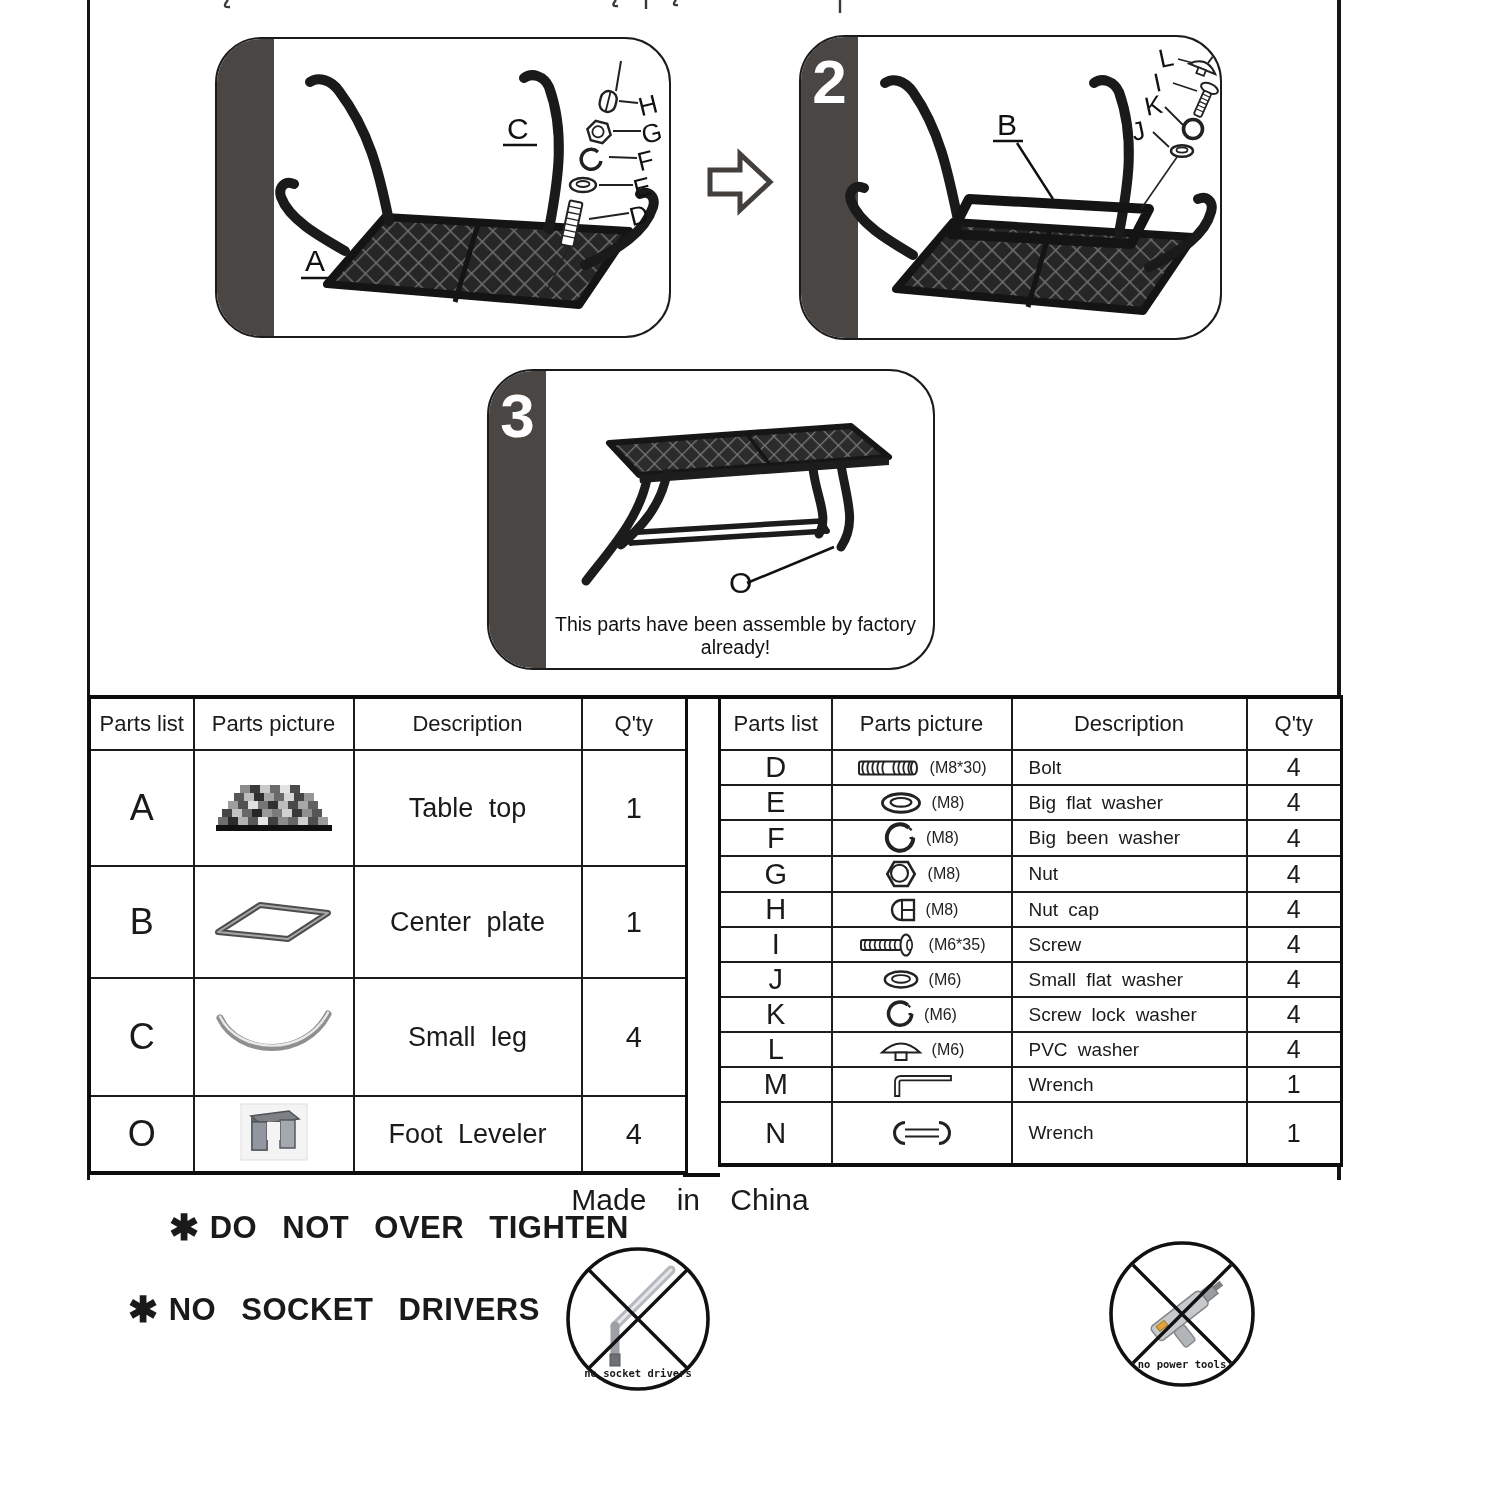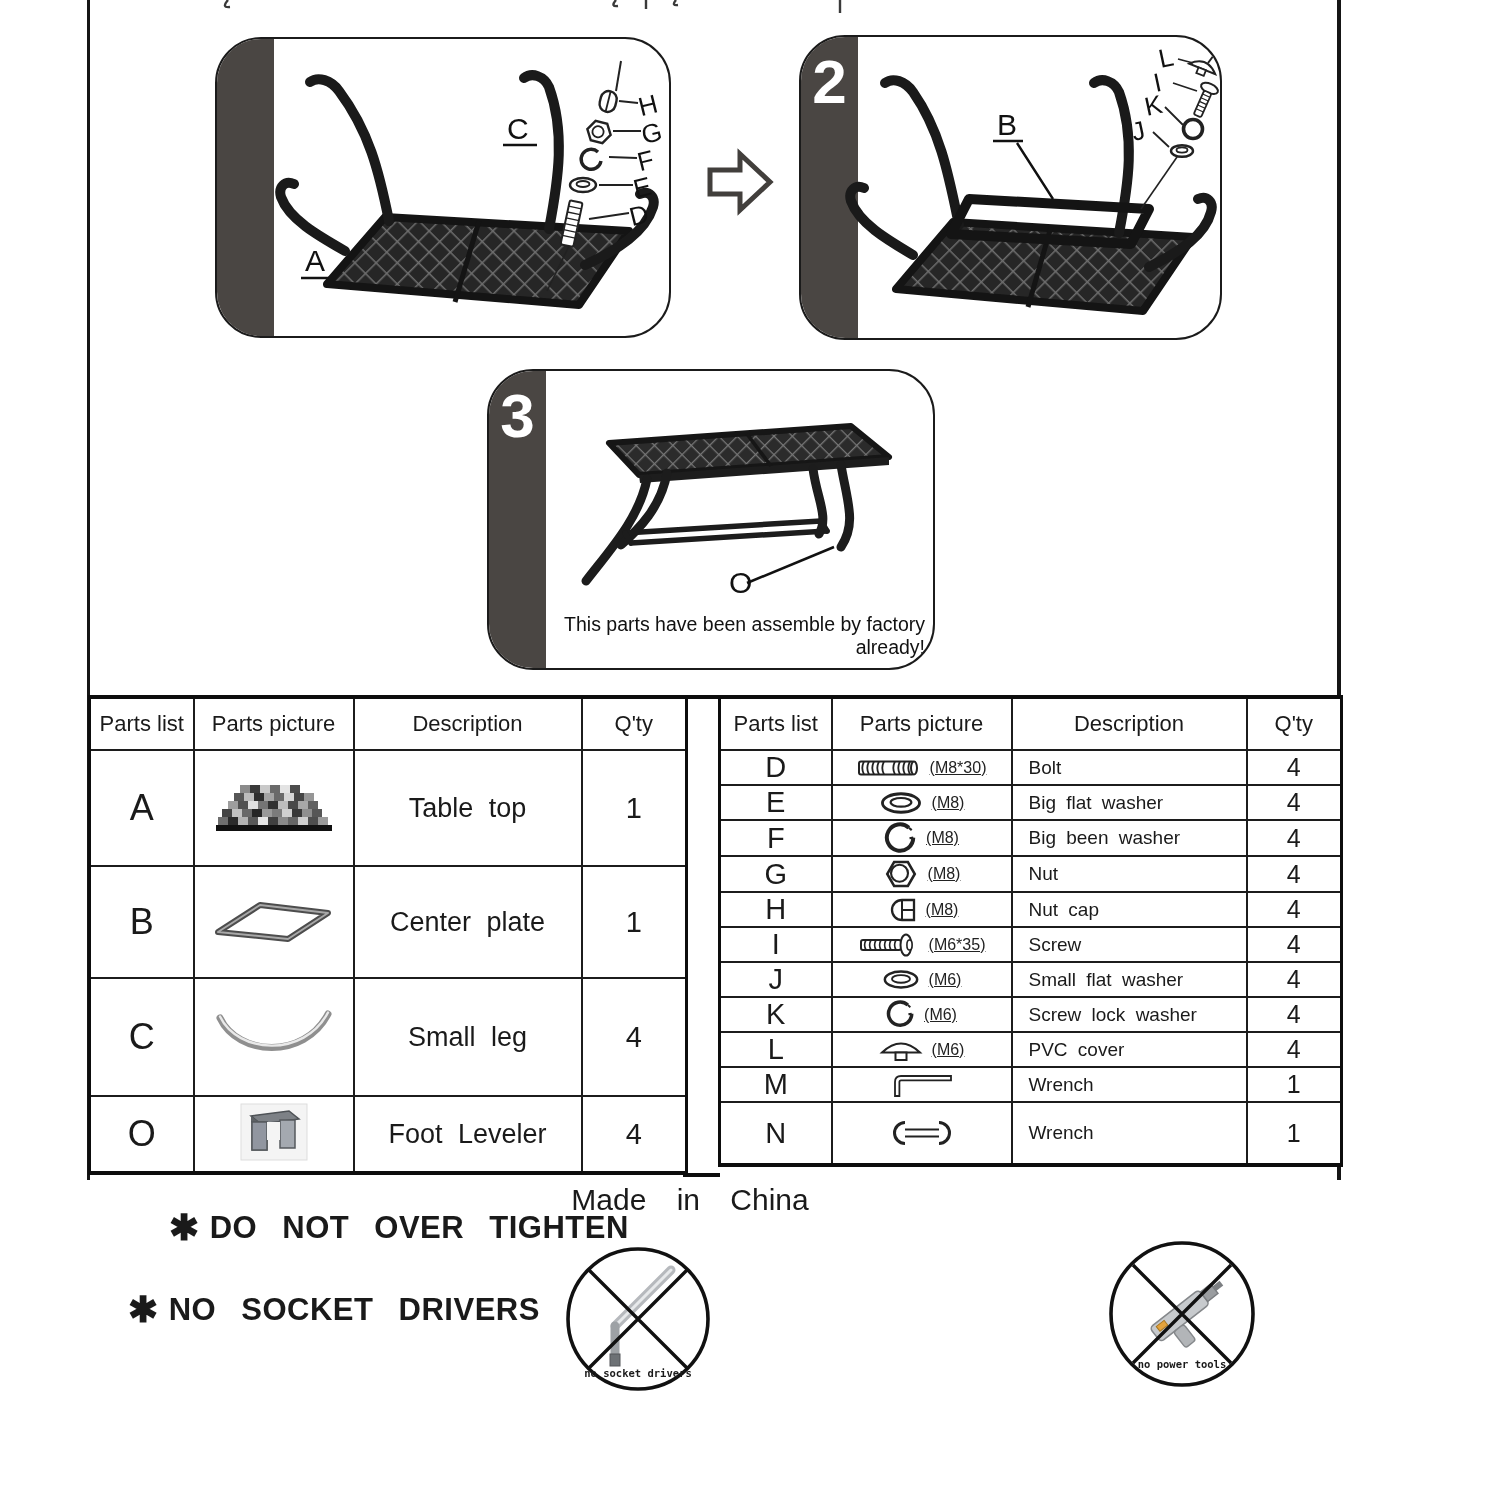--- a/index.html
+++ b/index.html
@@ -22,21 +22,21 @@
   table.ptable{border:3px solid #0d0d0d;border-top:4px solid #0d0d0d;border-bottom:4px solid #0d0d0d;}
   th.hd{font-size:22px;font-weight:normal;text-align:center;}
   td.pletter{font-size:36px;text-align:center;}
   #t-right td.pletter{font-size:29px;}
   td.pdesc{font-size:27px;text-align:center;word-spacing:8px;margin-top:22px;}
   #t-right td.pdesc{font-size:19px;text-align:left;padding-left:16px;word-spacing:5px;}
   td.pqty{font-size:29px;text-align:center;}
   #t-right td.pqty{font-size:25px;}
   td.ppic{text-align:center;vertical-align:middle;}
   .piccell{display:flex;align-items:center;justify-content:center;gap:9px;}
-  .msize{font-size:16px;color:#222;white-space:nowrap;text-decoration:underline;}
+  .msize{font-size:16px;color:#222;white-space:nowrap;}
   
   .madein{position:absolute;left:440px;top:1183px;width:500px;text-align:center;
           font-size:30px;word-spacing:22px;}
   .warn{position:absolute;font-size:31px;font-weight:bold;letter-spacing:0.5px;word-spacing:16px;
         white-space:nowrap;}
   .warn .ast{font-size:36px;font-weight:bold;margin-right:10px;vertical-align:-2px;}
   .nocircle{position:absolute;}
   .cap{font-size:10.5px;font-weight:bold;fill:#1a1a1a;font-family:"DejaVu Sans Mono", monospace;}
 </style>
 </head>
@@ -235,21 +235,21 @@
 
       <g fill="none" stroke="#1c1c1c" stroke-width="5.5" stroke-linecap="round">
         <path d="M136,162 L332,150"></path>
         <path d="M142,172 L338,160"></path>
         <path d="M136,162 L142,172 M332,150 L338,160"></path>
       </g>
 
       <text class="callout" x="240" y="222">O</text>
       <path d="M258,212 L345,176" stroke="#111" stroke-width="2.6" fill="none"></path>
     </svg>
-    <div class="abs" style="left:57px;right:8px;top:242px;text-align:right;font-size:19.5px;color:#111;">This parts have been assemble by factory already!</div>
+    <div class="abs" style="left:57px;right:8px;top:242px;text-align:center;font-size:19.5px;color:#111;">This parts have been assemble by factory already!</div>
   </div>
 
   <div class="frameline" style="left:683px;top:695px;width:37px;height:4px;background:#0d0d0d;"></div>
   <div class="frameline" style="left:683px;top:1173px;width:37px;height:4px;background:#0d0d0d;"></div>
 
   <table class="ptable" id="t-left" style="left:88px;top:695px;width:597px;">
     <colgroup>
         <col style="width:104px">
         <col style="width:160px">
         <col style="width:228px">
@@ -480,21 +480,21 @@
     <tr style="height:35px">
       <td class="pletter">L</td>
       <td class="ppic">
             <div class="piccell">
               <svg width="44" height="24">
                 <use href="#sym-pvc"></use>
               </svg>
               <span class="msize">(M6)</span>
             </div>
           </td>
-      <td class="pdesc">PVC cover</td>
+      <td class="pdesc">PVC washer</td>
       <td class="pqty">4</td>
     </tr>
     <tr style="height:35px">
       <td class="pletter">M</td>
       <td class="ppic">
             <div class="piccell">
               <svg width="70" height="26">
                 <use href="#sym-allen"></use>
               </svg>
             </div>

